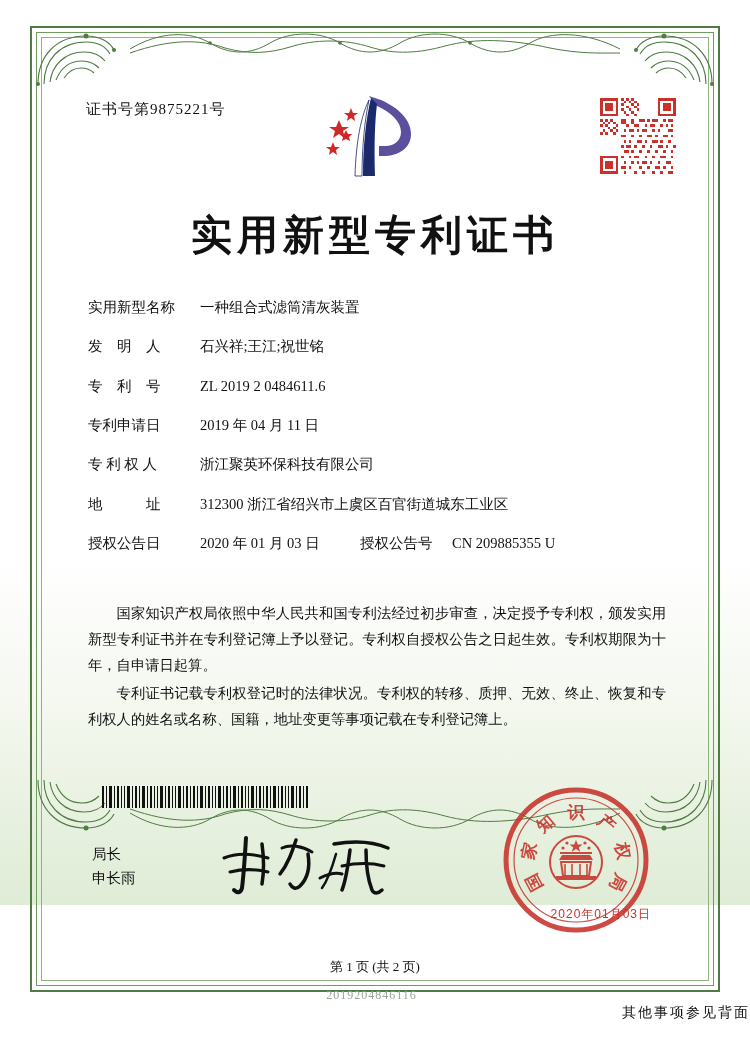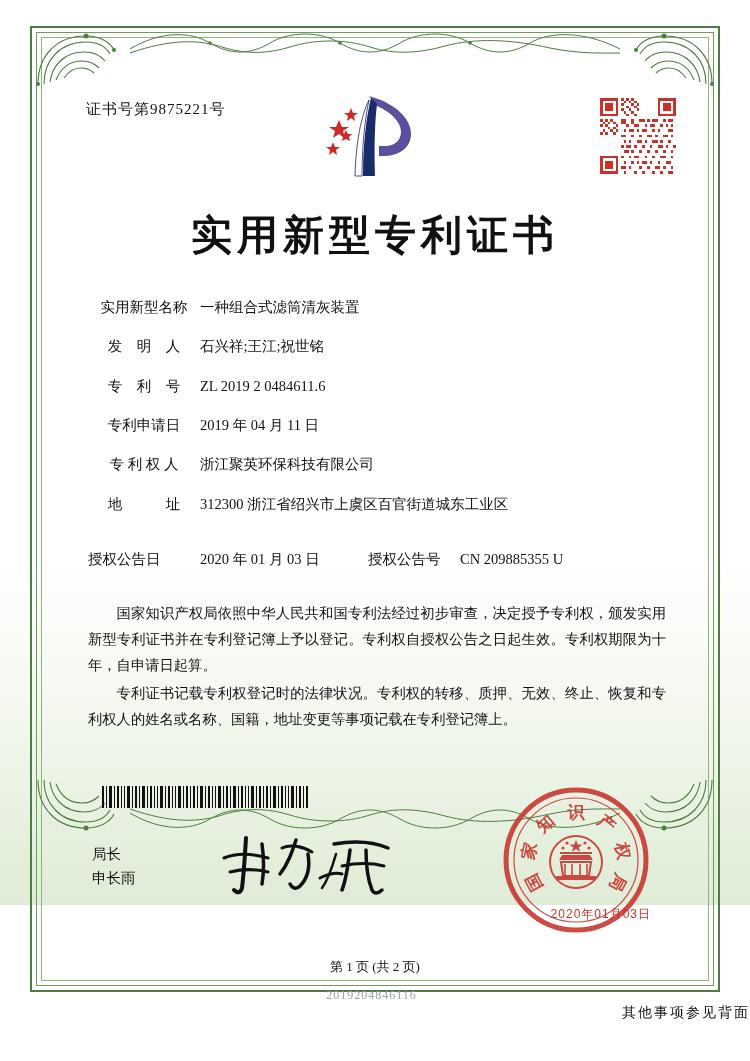--- a/index.html
+++ b/index.html
@@ -115,30 +115,29 @@
     display: flex;
     align-items: baseline;
     margin-bottom: 20.5px;
     line-height: 1.3;
   }
   .lbl {
     width: 112px;
     flex: 0 0 112px;
     letter-spacing: 0px;
     white-space: nowrap;
-    text-align: center;
   }
   .val {
     flex: 1;
   }
   .row-pub { display: flex; align-items: baseline; }
   .row-pub .lbl2 { width: 112px; flex: 0 0 112px; }
   .row-pub .v1 { width: 160px; flex: 0 0 160px; }
-  .row-pub .lbl3 { width: 92px; flex: 0 0 92px; margin-left: 8px; }
-  .row-pub .v2 { flex: 1; margin-top: 16px; }
+  .row-pub .lbl3 { width: 92px; flex: 0 0 92px; }
+  .row-pub .v2 { flex: 1; }
 
   
   .body-text {
     position: absolute;
     left: 88px;
     top: 600px;
     width: 578px;
     font-size: 14.3px;
     line-height: 26px;
     color: #111;

